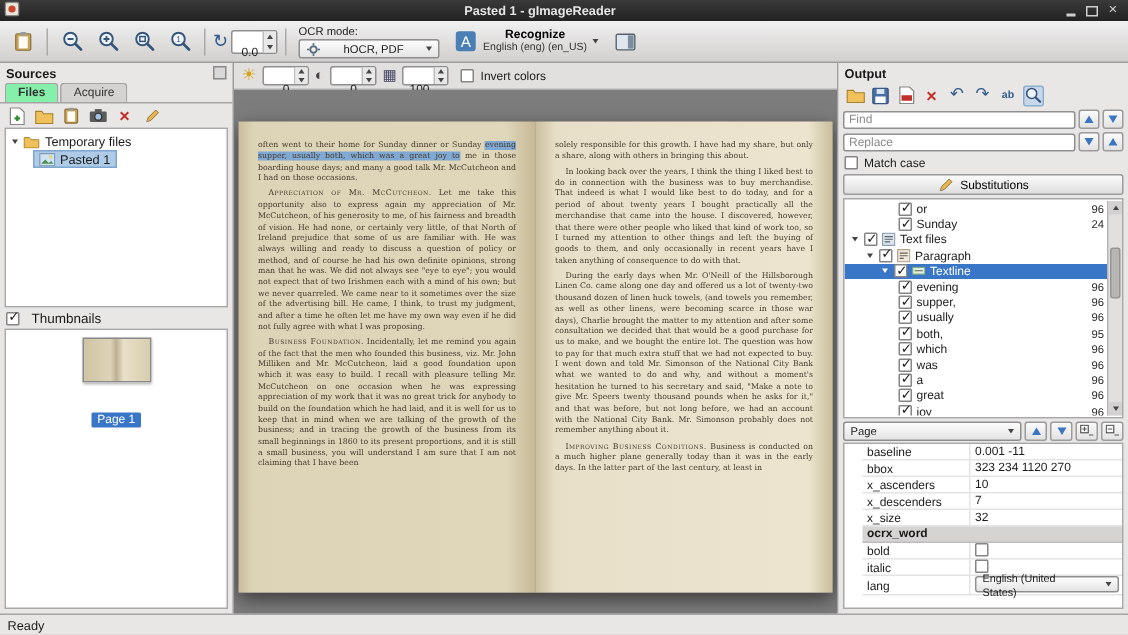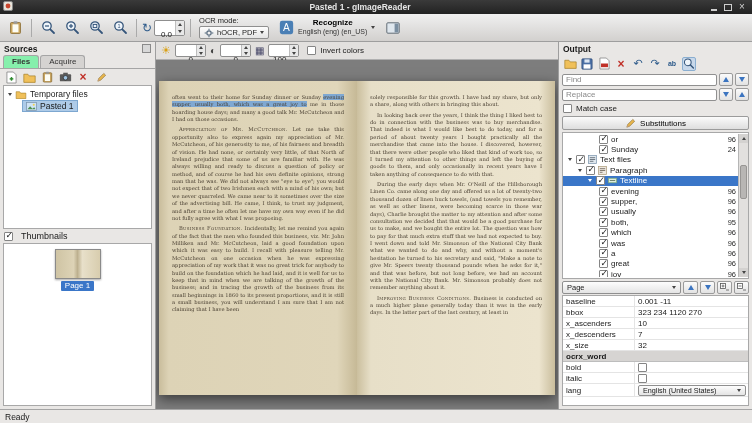--- a/index.html
+++ b/index.html
@@ -21,21 +21,21 @@
   .tbtn { width:22px; height:22px; display:flex; align-items:center; justify-content:center; border-radius:2px; }
   .sep { width:1px; height:18px; background:#aaa; margin:0 3px; }
   .spin { display:flex; border:1px solid #8f8f8f; background:#fff; height:16px; align-items:stretch; border-radius:2px; }
   .spin .val { padding:14px 3px; min-width:20px; text-align:right; font-size:8px; display:flex; align-items:center; justify-content:flex-end; }
   .spin .arrows { width:9px; border-left:1px solid #bdbdbd; display:flex; flex-direction:column; }
   .spin .arrows span { flex:1; display:flex; align-items:center; justify-content:center; background:#e8e8e8; }
   .tri-up { width:0; height:0; border-left:2.5px solid transparent; border-right:2.5px solid transparent; border-bottom:3.5px solid #444; }
   .tri-down { width:0; height:0; border-left:2.5px solid transparent; border-right:2.5px solid transparent; border-top:3.5px solid #444; }
   .ocrmode { display:flex; flex-direction:column; justify-content:center; margin:0 3px; gap:1px; }
   .ocrmode .lbl { font-size:7.5px; color:#222; }
-  .combo { border:1px solid #8f8f8f; background:linear-gradient(#fdfdfd,#e4e4e4); border-radius:2px; display:flex; align-items:center; gap:3px; padding:0 4px; height:13px; font-size:7.5px; }
+  .combo { border:1px solid #8f8f8f; background:linear-gradient(#fdfdfd,#e4e4e4); border-radius:2px; display:flex; align-items:center; gap:15px; padding:0 4px; height:13px; font-size:7.5px; }
   .recognize { display:flex; align-items:center; gap:4px; padding:2px 5px; border-radius:2px; }
   .rec-text { display:flex; flex-direction:column; line-height:1.1; }
   .rec-text b { font-size:8px; }
   .rec-text span { font-size:7px; color:#333; }
   .gi { font-size:11px; line-height:1; }
   .gi-rotate::before { content:"\21BB"; color:#2d5a8a; font-size:12px; }
   .gi-undo::before { content:"\21B6"; color:#2d5a8a; }
   .gi-redo::before { content:"\21B7"; color:#2d5a8a; }
   .gi-sun::before { content:"\2600"; color:#d9a014; font-size:11px; }
   .gi-contrast::before { content:"\25D0"; color:#444; font-size:10px; }
@@ -49,30 +49,30 @@
   
   .left { width:156px; flex:none; background:#e9e7e5; border-right:1px solid #9e9e9e; display:flex; flex-direction:column; }
   .panel-head { height:13px; display:flex; align-items:center; padding:0 4px; font-size:8.5px; font-weight:bold; flex:none; }
   .panel-head .ph-ico { margin-left:auto; width:9px; height:9px; border:1px solid #8a8a8a; background:#d8d8d8; }
   .tabs { display:flex; padding:0 3px; gap:1px; border-bottom:1px solid #a5a5a5; flex:none; }
   .tab { padding:1px 8px 2px; font-size:8px; border:1px solid #a5a5a5; border-bottom:none; border-radius:3px 3px 0 0; background:#d5d3d1; color:#333; }
   .tab.active { background:#86efac; font-weight:bold; }
   .src-toolbar { height:16px; display:flex; align-items:center; gap:4px; padding:0 4px; flex:none; }
   .mini-btn { width:14px; height:14px; display:flex; align-items:center; justify-content:center; }
   .whitebox { background:#fff; border:1px solid #a8a8a8; margin:0 3px; }
-  .src-tree { height:144px; flex:none; overflow:hidden; padding-top:2px; }
+  .src-tree { height:120px; flex:none; overflow:hidden; padding-top:2px; }
   .trow { display:flex; align-items:center; gap:3px; height:12px; padding-left:4px; font-size:8.5px; }
   .trow.child { padding-left:18px; }
   .trow .rowsel { background:#aecbe8; border:1px solid #7da7d0; padding:0 3px; display:flex; align-items:center; gap:3px; height:12px; }
   .thumb-head { height:14px; display:flex; align-items:center; gap:8px; padding:0 4px; flex:none; }
   .thumb-area { flex:1; display:flex; flex-direction:column; align-items:center; padding-top:5px; margin-bottom:3px; }
   .thumb-img { width:46px; height:30px; border:1px solid #8a8a8a; display:flex; box-shadow:0 1px 2px rgba(0,0,0,.35); }
   .thumb-img .tpl { flex:1; background:linear-gradient(to right,#cfc4a4,#ddd3b6 80%,#b9ac8a); }
   .thumb-img .tpr { flex:1; background:linear-gradient(to left,#d8cdae,#e8e0ca 80%,#c2b695); }
-  .thumb-caption { margin-top:2px; font-size:8px; background:#3a76c8; color:#fff; padding:0 4px 1px; border-radius:1px; }
+  .thumb-caption { margin-top:20px; font-size:8px; background:#3a76c8; color:#fff; padding:0 4px 1px; border-radius:1px; }
 
   
   .cb { width:9px; height:9px; background:#fff; border:1px solid #858585; border-radius:1px; position:relative; flex:none; }
   .cb.checked::after { content:"\2713"; position:absolute; top:-2.5px; left:0.5px; font-size:9px; color:#1d1d1d; }
 
   
   .center { flex:1; min-width:0; display:flex; flex-direction:column; border-right:1px solid #9e9e9e; }
   .view-toolbar { height:18px; background:#e2e0de; border-bottom:1px solid #b0b0b0; display:flex; align-items:center; gap:4px; padding:0 5px; font-size:8px; flex:none; }
   .view-toolbar .spin { height:13px; }
   .canvas { flex:1; background:#7d7d7d; position:relative; overflow:hidden; }
@@ -109,21 +109,21 @@
   .strack { flex:1; width:100%; position:relative; }
   .sthumb { position:absolute; top:22px; left:1px; right:1px; height:34px; background:#b8b6b4; border:1px solid #979593; border-radius:2px; }
   .page-row { height:16px; display:flex; align-items:center; gap:2px; padding:1px 3px; flex:none; }
   .page-combo { flex:1; height:13px; }
   .page-combo span { flex:1; }
   .pnav { width:15px; height:13px; border:1px solid #9b9b9b; border-radius:2px; background:linear-gradient(#fbfbfb,#e2e2e2); display:flex; align-items:center; justify-content:center; }
   .arrow-b-up { width:0; height:0; border-left:3.5px solid transparent; border-right:3.5px solid transparent; border-bottom:5px solid #3b74c0; }
   .arrow-b-down { width:0; height:0; border-left:3.5px solid transparent; border-right:3.5px solid transparent; border-top:5px solid #3b74c0; }
   .prop-tabs { display:flex; padding:0 3px; gap:1px; border-bottom:1px solid #a5a5a5; flex:none; }
   .prop-table { flex:1; margin:0 3px 3px; background:#fff; border:1px solid #a8a8a8; font-size:8px; overflow:hidden; display:flex; flex-direction:column; }
-  .prow { display:flex; align-items:flex-end; height:11px; border-bottom:1px solid #e4e4e4; flex:none; }
+  .prow { display:flex; align-items:flex-start; height:11px; border-bottom:1px solid #e4e4e4; flex:none;margin-left:12px; }
   .pkey { width:72px; padding-left:3px; border-right:1px solid #e4e4e4; height:100%; display:flex; align-items:center; }
   .pval { flex:1; padding-left:3px; display:flex; align-items:center; gap:3px; }
   .prow.section { background:#d6d4d2; font-weight:bold; border-bottom:1px solid #bdbdbd; padding-left:3px; }
   .prow .combo { height:11px; flex:1; margin-right:2px; font-size:7.2px; }
   .caret { margin-left:auto; }
 
   
   .statusbar { height:14px; background:#e9e7e5; border-top:1px solid #a5a5a5; display:flex; align-items:center; padding:0 5px; font-size:8.5px; flex:none; }
 </style>
 </head>

